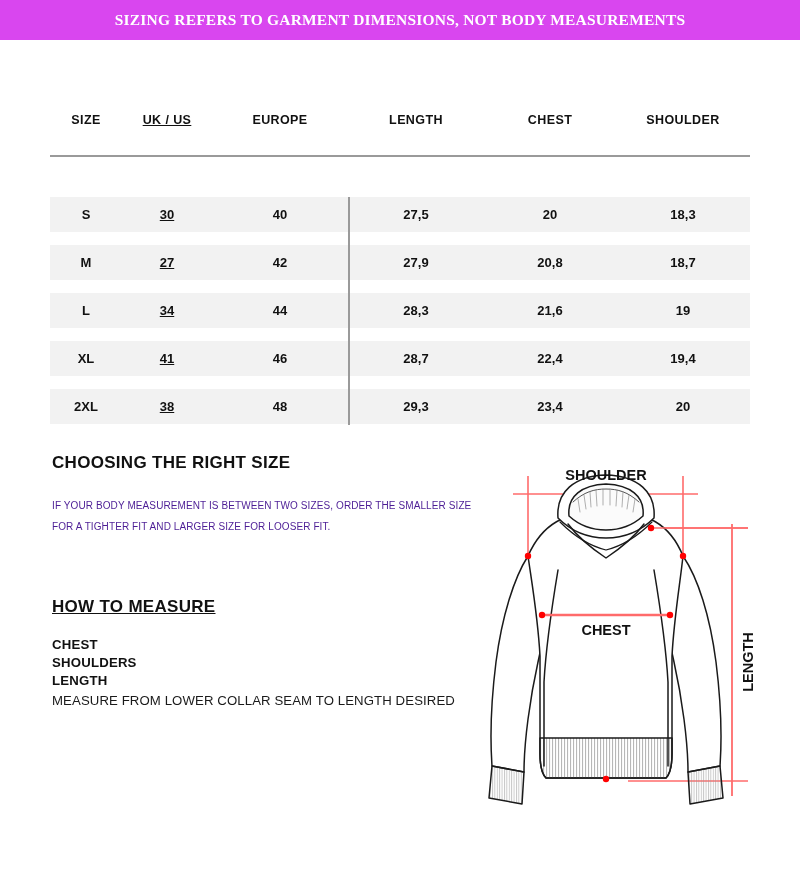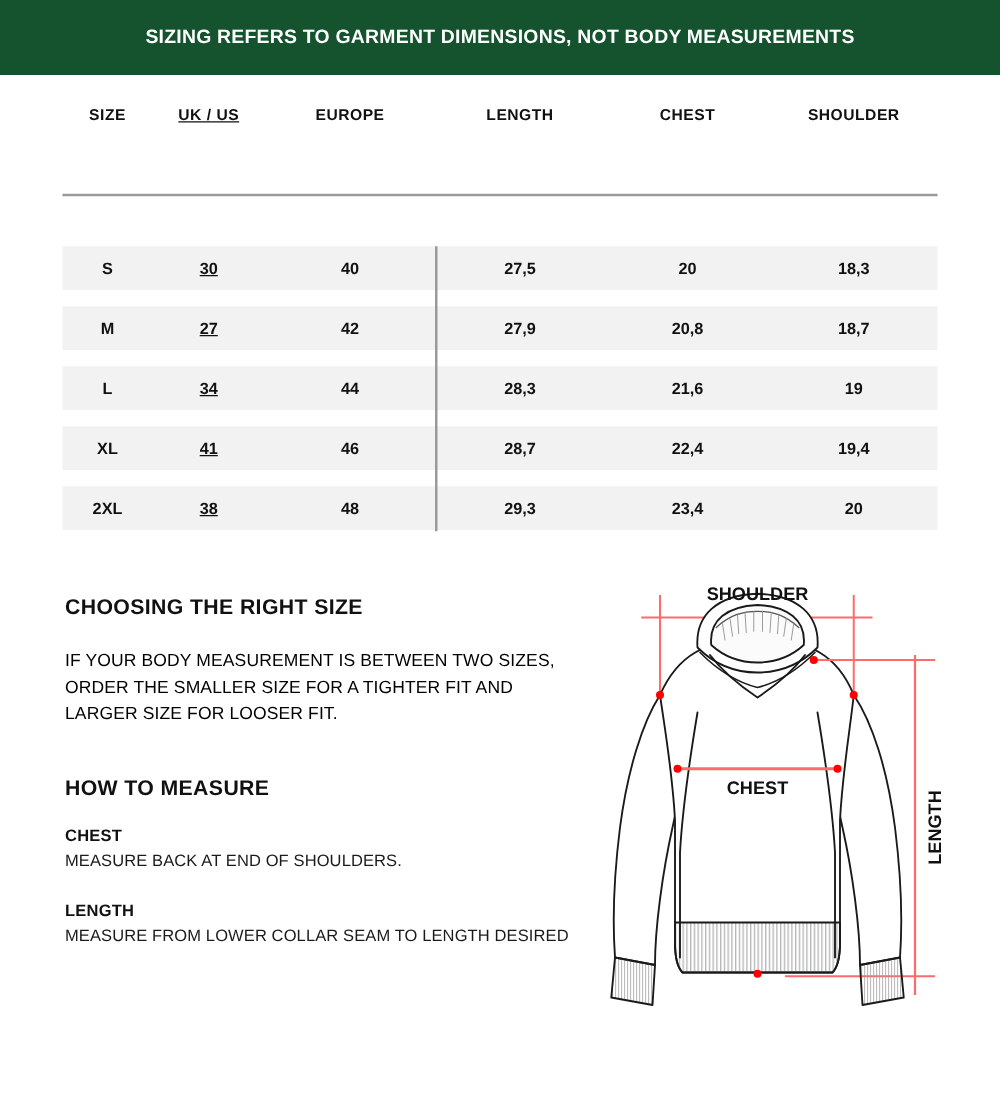--- a/index.html
+++ b/index.html
@@ -13,44 +13,45 @@
     position: relative;
     font-family: "Liberation Sans", sans-serif;
     color: #1a1a1a;
     overflow: hidden;
   }
 
   
   .banner {
     position: absolute;
     left: 0; top: 0;
-    width: 800px; height: 60px;
-    background: #14532d;
+    width: 800px; height: 40px;
+    background: #d946ef;
     display: flex;
     align-items: center;
     justify-content: center;
+    font-family: Liberation Serif, serif;
   }
   .banner-title {
     color: #ffffff;
     font-size: 15.5px;
     font-weight: bold;
     letter-spacing: 0.2px;
     white-space: nowrap;
   }
 
   
   .table {
     position: absolute;
     left: 50px; top: 85px;
     width: 700px;
   }
   .thead {
     display: flex;
     height: 42px;
-    align-items: flex-start;
+    align-items: flex-end;
   }
   .thead .cell {
     font-size: 12.5px;
     font-weight: bold;
     letter-spacing: 0.4px;
     text-align: center;
     color: #111;
   }
   .head-rule {
     position: absolute;
@@ -88,40 +89,41 @@
   .vdivider {
     position: absolute;
     left: 298px; top: 112px;
     width: 2px; height: 228px;
     background: #9a9a9a;
   }
 
   
   .info {
     position: absolute;
-    left: 52px; top: 476px;
+    left: 52px; top: 453px;
     width: 420px;
   }
   .h2 {
     font-size: 17px;
     font-weight: bold;
     letter-spacing: 0.3px;
     margin: 0 0 22px 0;
     color: #111;
   }
   .para {
-    font-size: 14px;
+    font-size: 10px;
     line-height: 21px;
     letter-spacing: 0.1px;
     margin: 0;
-    color: #000000;
+    color: #4c1d95;
   }
   .h2.second {
-    margin-top: 40px;
+    margin-top: 60px;
     margin-bottom: 20px;
+    text-decoration: underline;
   }
   .term {
     font-size: 13.2px;
     font-weight: bold;
     letter-spacing: 0.2px;
     margin: 0 0 3px 0;
     color: #111;
   }
   .def {
     font-size: 13.2px;
@@ -209,21 +211,21 @@
 <div class="info">
   <h2 class="h2">CHOOSING THE RIGHT SIZE</h2>
   <p class="para">IF YOUR BODY MEASUREMENT IS BETWEEN TWO SIZES, ORDER THE SMALLER SIZE FOR A TIGHTER FIT AND LARGER SIZE FOR LOOSER FIT.</p>
 
   <h2 class="h2 second">HOW TO MEASURE</h2>
 
   <div>
     <p class="term">CHEST</p>
   </div>
   <div>
-    <p class="def">MEASURE BACK AT END OF SHOULDERS.</p>
+    <p class="term">SHOULDERS</p>
   </div>
   <div>
     <p class="term">LENGTH</p>
     <p class="def last">MEASURE FROM LOWER COLLAR SEAM TO LENGTH DESIRED</p>
   </div>
 </div>
 
 <div class="diagram">
   <svg width="310" height="350" viewBox="0 0 310 350" xmlns="http://www.w3.org/2000/svg">
     <defs>

